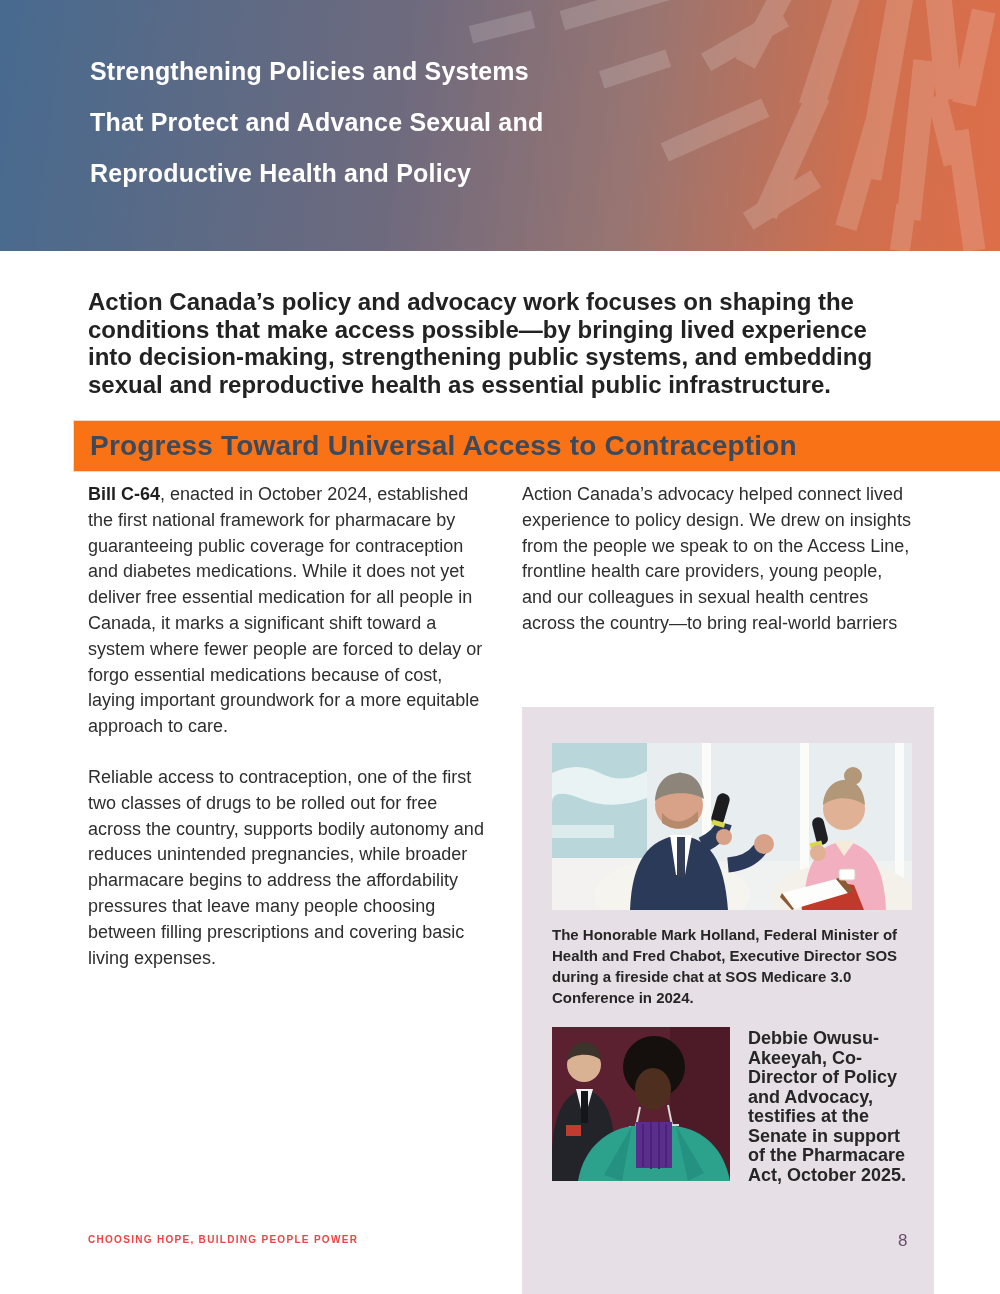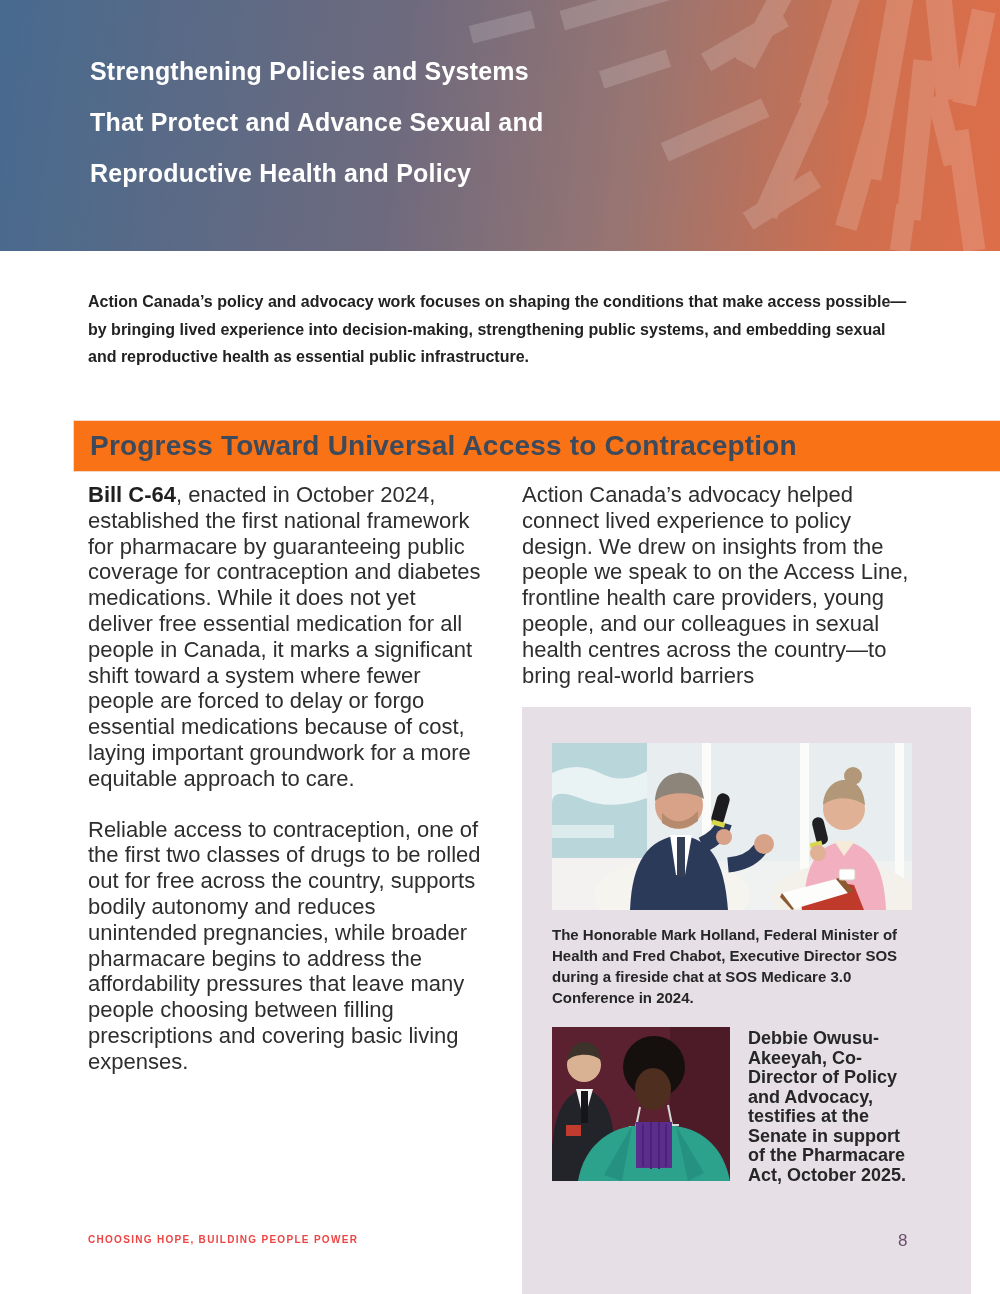--- a/index.html
+++ b/index.html
@@ -18,41 +18,41 @@
   }
   .rays{position:absolute;left:0;top:0;width:1000px;height:251px;}
   .header-title{
     position:absolute;left:90px;top:46px;
     color:#ffffff;font-weight:700;font-size:25px;line-height:51px;
     letter-spacing:0.2px;margin:0;
   }
   
   .intro{
     position:absolute;left:88px;top:288px;width:822px;
-    font-size:16px;line-height:27.5px;font-weight:600;color:#222222;margin:0;
+    font-size:24px;line-height:27.5px;font-weight:600;color:#222222;margin:0;
   }
   
   .section-bar{
     position:absolute;left:73px;top:420px;width:934px;height:52px;
     background:#f97316;border:1px solid #f6d8cb;box-sizing:border-box;
     display:flex;align-items:center;
   }
   .section-bar h2{
     margin:0;padding-left:16px;
     font-size:28px;font-weight:600;color:#3d4a5c;letter-spacing:0.2px;
   }
   
-  .col{position:absolute;top:482px;font-size:22px;line-height:25.8px;color:#2e2e2e;}
+  .col{position:absolute;top:482px;font-size:18px;line-height:25.8px;color:#2e2e2e;}
   .col p{margin:0 0 25px 0;}
   .col-left{left:88px;width:396px;}
   .col-right{left:522px;width:392px;}
   .col strong{font-weight:700;color:#1f1f1f;}
   
   .panel{
-    position:absolute;left:522px;top:707px;width:449px;height:587px;
+    position:absolute;left:522px;top:707px;width:412px;height:587px;
     background:#e6e0e6;
   }
   .fig1{position:absolute;left:30px;top:36px;width:360px;margin:0;}
   .fig1 svg{display:block;width:360px;height:167px;}
   .fig1 figcaption{
     margin-top:14px;
     font-size:15px;line-height:21px;font-weight:600;color:#262626;
   }
   .fig2{position:absolute;left:30px;top:320px;width:178px;margin:0;}
   .fig2 svg{display:block;width:178px;height:154px;}

